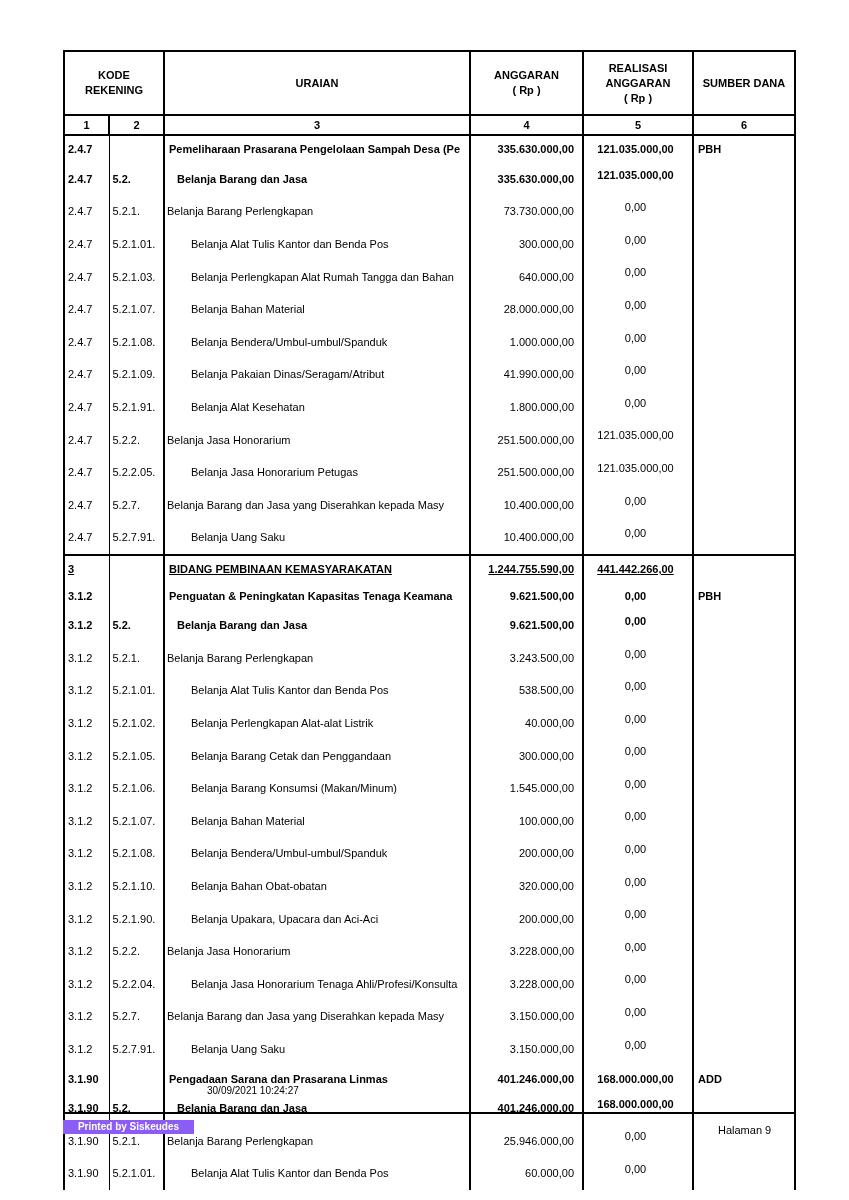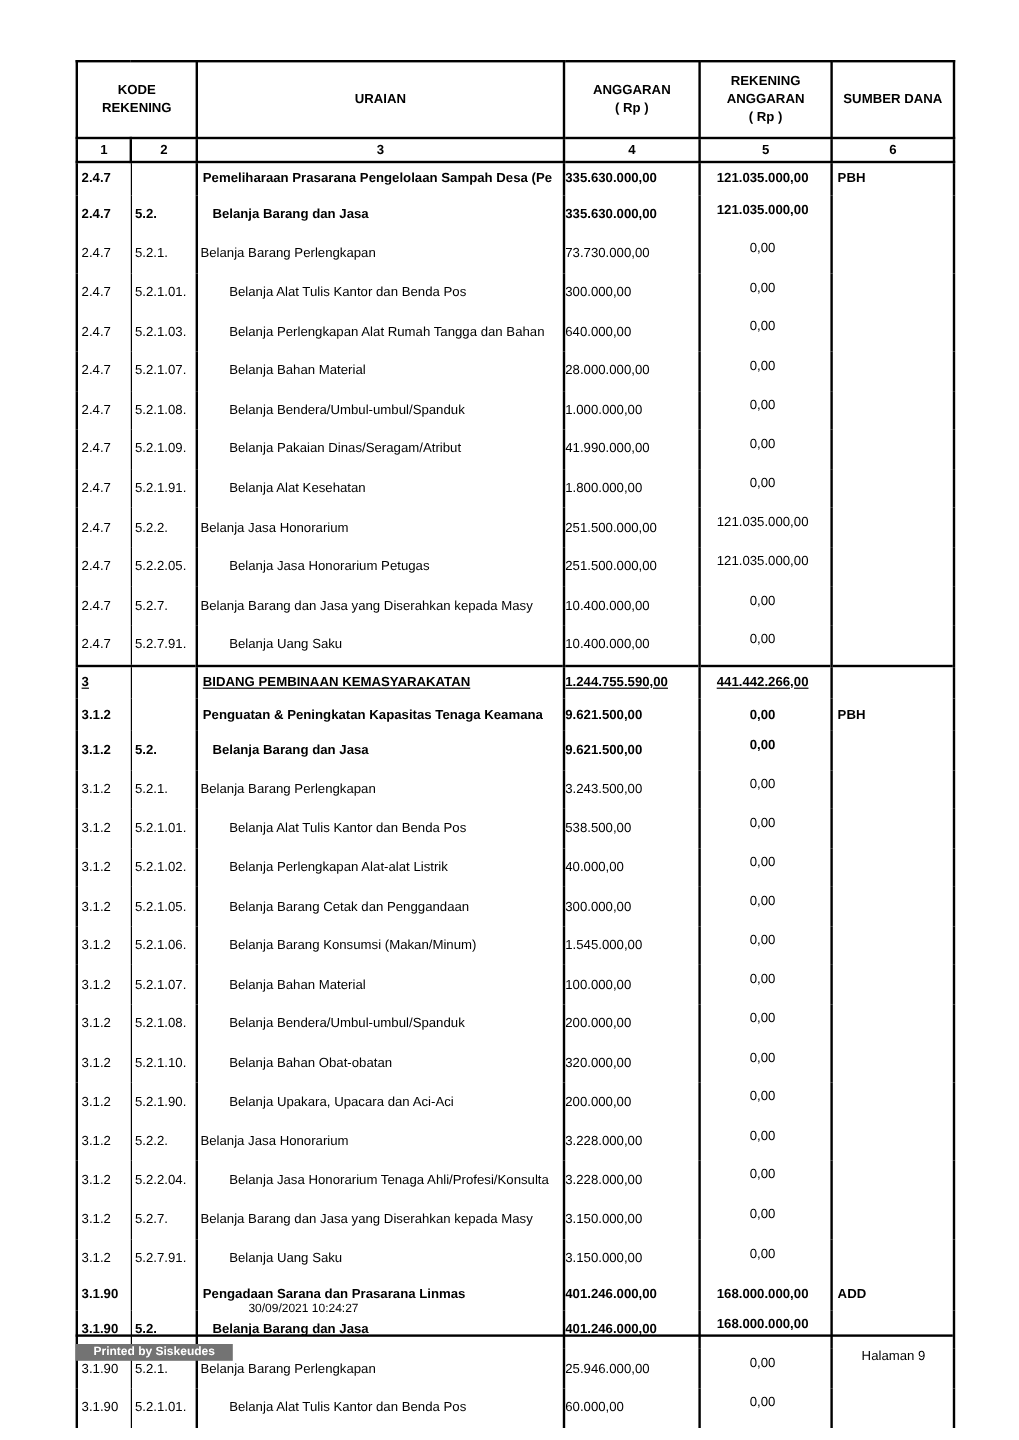--- a/index.html
+++ b/index.html
@@ -12,34 +12,34 @@
   table.report col.c4 { width:113px; }
   table.report col.c5 { width:110px; }
   table.report col.c6 { width:102px; }
   .report th { border:2px solid #000; font-size:11px; font-weight:bold; text-align:center; vertical-align:middle; padding:0 2px; line-height:15px; }
   .report thead tr.h1 th { height:62px; }
   .report thead tr.h2 th { height:18px; font-size:11px; }
   .report td { font-size:11px; height:26.6px; padding:0; vertical-align:middle; white-space:nowrap; overflow:hidden; border-left:2px solid #000; border-right:2px solid #000; }
   .report td.k1 { padding-left:3px; border-right:1px solid #000;margin-left:41px; }
   .report td.k2 { padding-left:3px; border-left:1px solid #000; }
   .report td.ur { padding-left:8px; text-overflow:clip; }
-  .report td.ag { text-align:left; padding-right:8px; }
+  .report td.ag { text-align:right; padding-right:8px; }
   .report td.re { text-align:center; padding-right:5px; }
   .report td.sd { padding-left:4px; font-weight:bold; }
   .report tr.b td { font-weight:bold; }
   .report tr.lvl1 td.ur { padding-left:4px; }
   .report tr.lvl2 td.ur { padding-left:12px; }
   .report tr.lvl3 td.ur { padding-left:2px; }
   .report tr.lvl4 td.ur { padding-left:26px; }
   .report tr.u td.k1 span, .report tr.u td.ur span, .report tr.u td.ag span, .report tr.u td.re span { text-decoration:underline; }
   .report tr.sep td { border-top:2px solid #000; }
   .report tr.first td { border-top:2px solid #000; }
   .report td.re.raise { vertical-align:top; padding-top:6px; }
   .footer-line { position:absolute; left:63px; top:1112px; width:731px; height:2px; background:#000; }
-  .printed { position:absolute; left:63px; top:1120px; width:131px; height:14px; background:#737373; color:#fff; font-size:10px; font-weight:bold; line-height:14px; text-align:center; }
+  .printed { position:absolute; left:63px; top:1120px; width:131px; height:14px; background:#8b5cf6; color:#fff; font-size:10px; font-weight:bold; line-height:14px; text-align:center; }
   .ts { position:absolute; left:207px; top:1084px; font-size:10px; line-height:14px;text-align:center; }
   .hal { position:absolute; left:718px; top:1123px; font-size:11px; line-height:14px; }
 </style>
 </head>
 <body>
 
 <div class="page">
   <table class="report">
     <colgroup>
         <col class="c1">
@@ -51,21 +51,21 @@
       </colgroup>
     <thead>
       <tr class="h1">
         <th colspan="2"><span style="display:inline-block;width:60px;">KODE REKENING</span></th>
         <th>URAIAN</th>
         <th>
             <div>ANGGARAN</div>
             <div>( Rp )</div>
           </th>
         <th>
-            <div>REKENING</div>
+            <div>REALISASI</div>
             <div>ANGGARAN</div>
             <div>( Rp )</div>
           </th>
         <th>SUMBER DANA</th>
       </tr>
       <tr class="h2">
         <th>1</th>
         <th>2</th>
         <th>3</th>
         <th>4</th>

